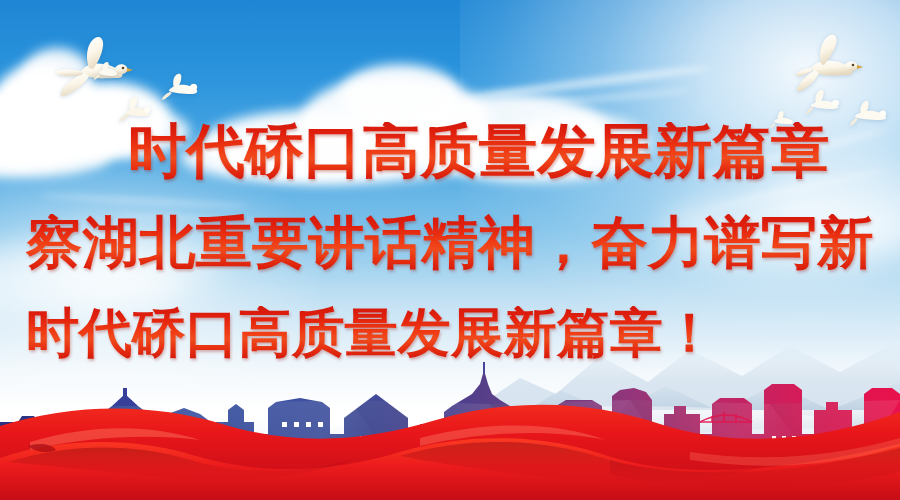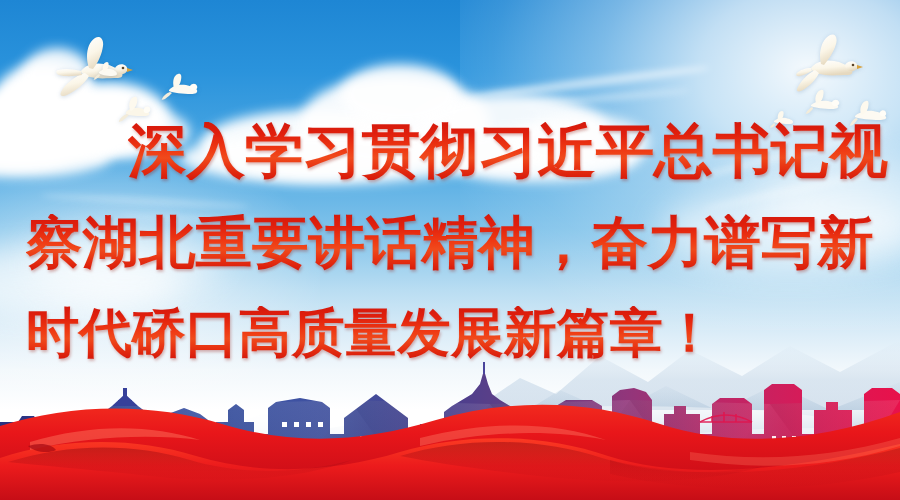--- a/index.html
+++ b/index.html
@@ -468,18 +468,18 @@
     <path d="M610 80 C 690 100, 790 96, 900 68 L900 92 C 790 116, 690 112, 610 94 Z" fill="url(#ribShade)" opacity=".42"></path>
 
     <path d="M30 62 C 90 44, 150 44, 200 60 C 150 54, 90 56, 30 70 Z" fill="#ff7a62" opacity=".45"></path>
     <path d="M420 58 C 490 40, 556 42, 606 60 C 552 50, 490 50, 420 66 Z" fill="#ff8068" opacity=".40"></path>
     <path d="M690 72 C 760 82, 830 78, 900 58 L900 66 C 830 88, 760 90, 690 80 Z" fill="#ff7a62" opacity=".30"></path>
 
     <path d="M28 66 C 40 62, 52 64, 56 70 C 48 74, 34 72, 28 66 Z" fill="#a50a12" opacity=".7"></path>
   </svg>
 
   <div class="headline">
-    <div class="hl-line hl1" style="font-size: 58.46px;">深入学习贯彻习近平总书记视</div>
+    <div class="hl-line hl1" style="font-size: 58.46px;">时代硚口高质量发展新篇章</div>
     <div class="hl-line hl2" style="font-size: 56.53px;">察湖北重要讲话精神，奋力谱写新</div>
     <div class="hl-line hl3" style="font-size: 53.08px;">时代硚口高质量发展新篇章！</div>
   </div>
 
 </div>
 
 </body></html>

